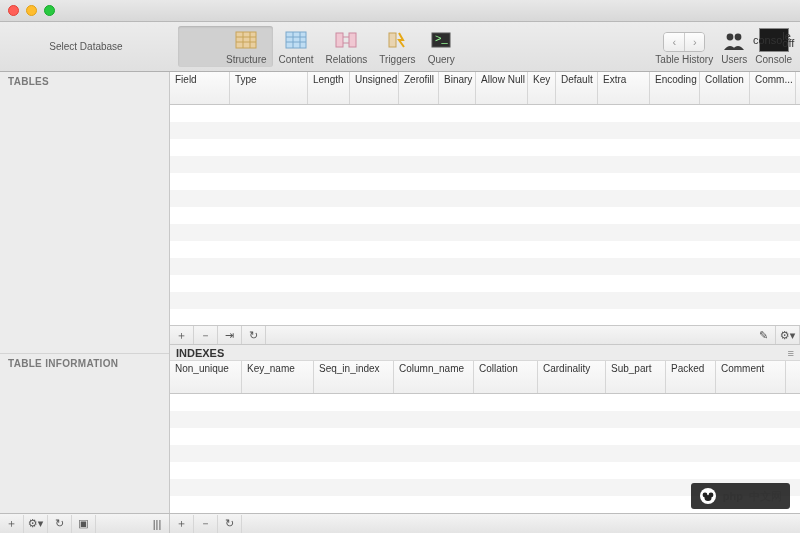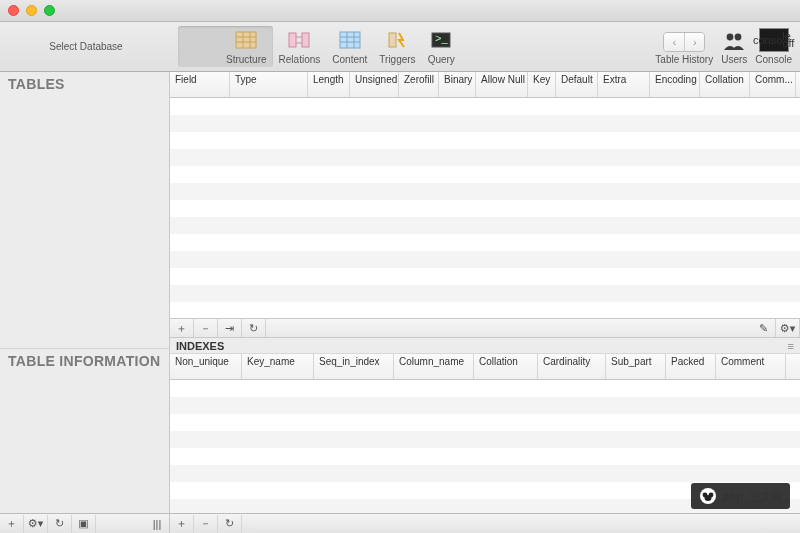--- a/index.html
+++ b/index.html
@@ -29,25 +29,25 @@
 
 .spacer { flex: 1; }
 .right-tools { display: flex; align-items: flex-end; gap: 8px; padding-right: 8px; }
 .rtool { display: flex; flex-direction: column; align-items: center; gap: 2px; }
 .navarrows { display: flex; border: 1px solid #bcbcbc; border-radius: 4px; overflow: hidden; height: 20px; }
 .navarrows span { width: 20px; display: flex; align-items: center; justify-content: center; color: #999; background: linear-gradient(#fdfdfd,#ededed); }
 .navarrows span+span { border-left: 1px solid #ccc; }
 
 .main { display: flex; height: calc(100% - 72px - 20px); }
 .sidebar { width: 170px; background: #ececec; border-right: 1px solid #c8c8c8; display: flex; flex-direction: column; }
-.side-head { padding: 4px 8px; font-size: 14px; color: #7a7a7a; font-weight: 600; letter-spacing: 0.3px; }
+.side-head { padding: 4px 8px; font-size: 10px; color: #7a7a7a; font-weight: 600; letter-spacing: 0.3px; }
 .side-fill { flex: 1; }
 
 .content { flex: 1; display: flex; flex-direction: column; background: #fff; }
-.grid-head { display: flex; height: 26px; background: linear-gradient(#fbfbfb,#efefef); border-bottom: 1px solid #c6c6c6; }
+.grid-head { display: flex; height: 33px; background: linear-gradient(#fbfbfb,#efefef); border-bottom: 1px solid #c6c6c6; }
 .gh { border-right: 1px solid #d6d6d6; padding: 2px 5px; font-size: 10px; color: #333; white-space: nowrap; overflow: hidden; }
 .grid-body { flex: 1; background: repeating-linear-gradient(#fff 0 17px, #f4f4f4 17px 34px); min-height: 40px; }
 
 .midbar { height: 20px; border-top: 1px solid #c8c8c8; border-bottom: 1px solid #c8c8c8; background: linear-gradient(#f6f6f6,#e9e9e9); display: flex; align-items: center; }
 .mbtn { width: 24px; height: 18px; display: flex; align-items: center; justify-content: center; border-right: 1px solid #d2d2d2; color: #555; }
 .mb-right { margin-left: auto; display: flex; }
 .idx-label { height: 16px; padding: 2px 6px; font-size: 10px; color: #7a7a7a; font-weight: 600; background: #ececec; border-bottom: 1px solid #d8d8d8; display:flex; align-items:center; justify-content: space-between; }
 
 .bottombar { position: absolute; bottom: 0; left: 0; right: 0; height: 20px; background: linear-gradient(#f4f4f4,#e4e4e4); border-top: 1px solid #bcbcbc; display: flex; align-items: center; }
 .bottombar .sec { display: flex; align-items: center; height: 100%; }
@@ -84,39 +84,39 @@
             <line x1="2" y1="13" x2="22" y2="13" stroke="#c7a45a"></line>
             <line x1="9" y1="3" x2="9" y2="19" stroke="#c7a45a"></line>
             <line x1="16" y1="3" x2="16" y2="19" stroke="#c7a45a"></line>
           </svg>
       </span>
       <span class="lbl">Structure</span>
     </div>
     <div class="tbtn">
       <span class="ico">
         <svg width="24" height="22">
-            <rect x="2" y="4" width="7" height="14" fill="#f0c7d2" stroke="#cc8aa0"></rect>
-            <rect x="15" y="4" width="7" height="14" fill="#f0c7d2" stroke="#cc8aa0"></rect>
-            <line x1="9" y1="8" x2="15" y2="8" stroke="#cc8aa0"></line>
-            <line x1="9" y1="14" x2="15" y2="14" stroke="#cc8aa0"></line>
-          </svg>
-      </span>
-      <span class="lbl">Relations</span>
-    </div>
-    <div class="tbtn">
-      <span class="ico">
-        <svg width="24" height="22">
             <rect x="2" y="3" width="20" height="16" fill="#bfddf3" stroke="#7aa8cc"></rect>
             <line x1="2" y1="8" x2="22" y2="8" stroke="#7aa8cc"></line>
             <line x1="2" y1="13" x2="22" y2="13" stroke="#7aa8cc"></line>
             <line x1="9" y1="3" x2="9" y2="19" stroke="#7aa8cc"></line>
             <line x1="16" y1="3" x2="16" y2="19" stroke="#7aa8cc"></line>
           </svg>
       </span>
       <span class="lbl">Content</span>
+    </div>
+    <div class="tbtn">
+      <span class="ico">
+        <svg width="24" height="22">
+            <rect x="2" y="4" width="7" height="14" fill="#f0c7d2" stroke="#cc8aa0"></rect>
+            <rect x="15" y="4" width="7" height="14" fill="#f0c7d2" stroke="#cc8aa0"></rect>
+            <line x1="9" y1="8" x2="15" y2="8" stroke="#cc8aa0"></line>
+            <line x1="9" y1="14" x2="15" y2="14" stroke="#cc8aa0"></line>
+          </svg>
+      </span>
+      <span class="lbl">Relations</span>
     </div>
     <div class="tbtn">
       <span class="ico">
         <svg width="24" height="22">
             <rect x="4" y="4" width="7" height="14" fill="#e9d4b0" stroke="#c7a45a"></rect>
             <path d="M14 4 L18 11 L14 11 L19 18" fill="none" stroke="#e6a817" stroke-width="2"></path>
           </svg>
       </span>
       <span class="lbl">Triggers</span>
     </div>

